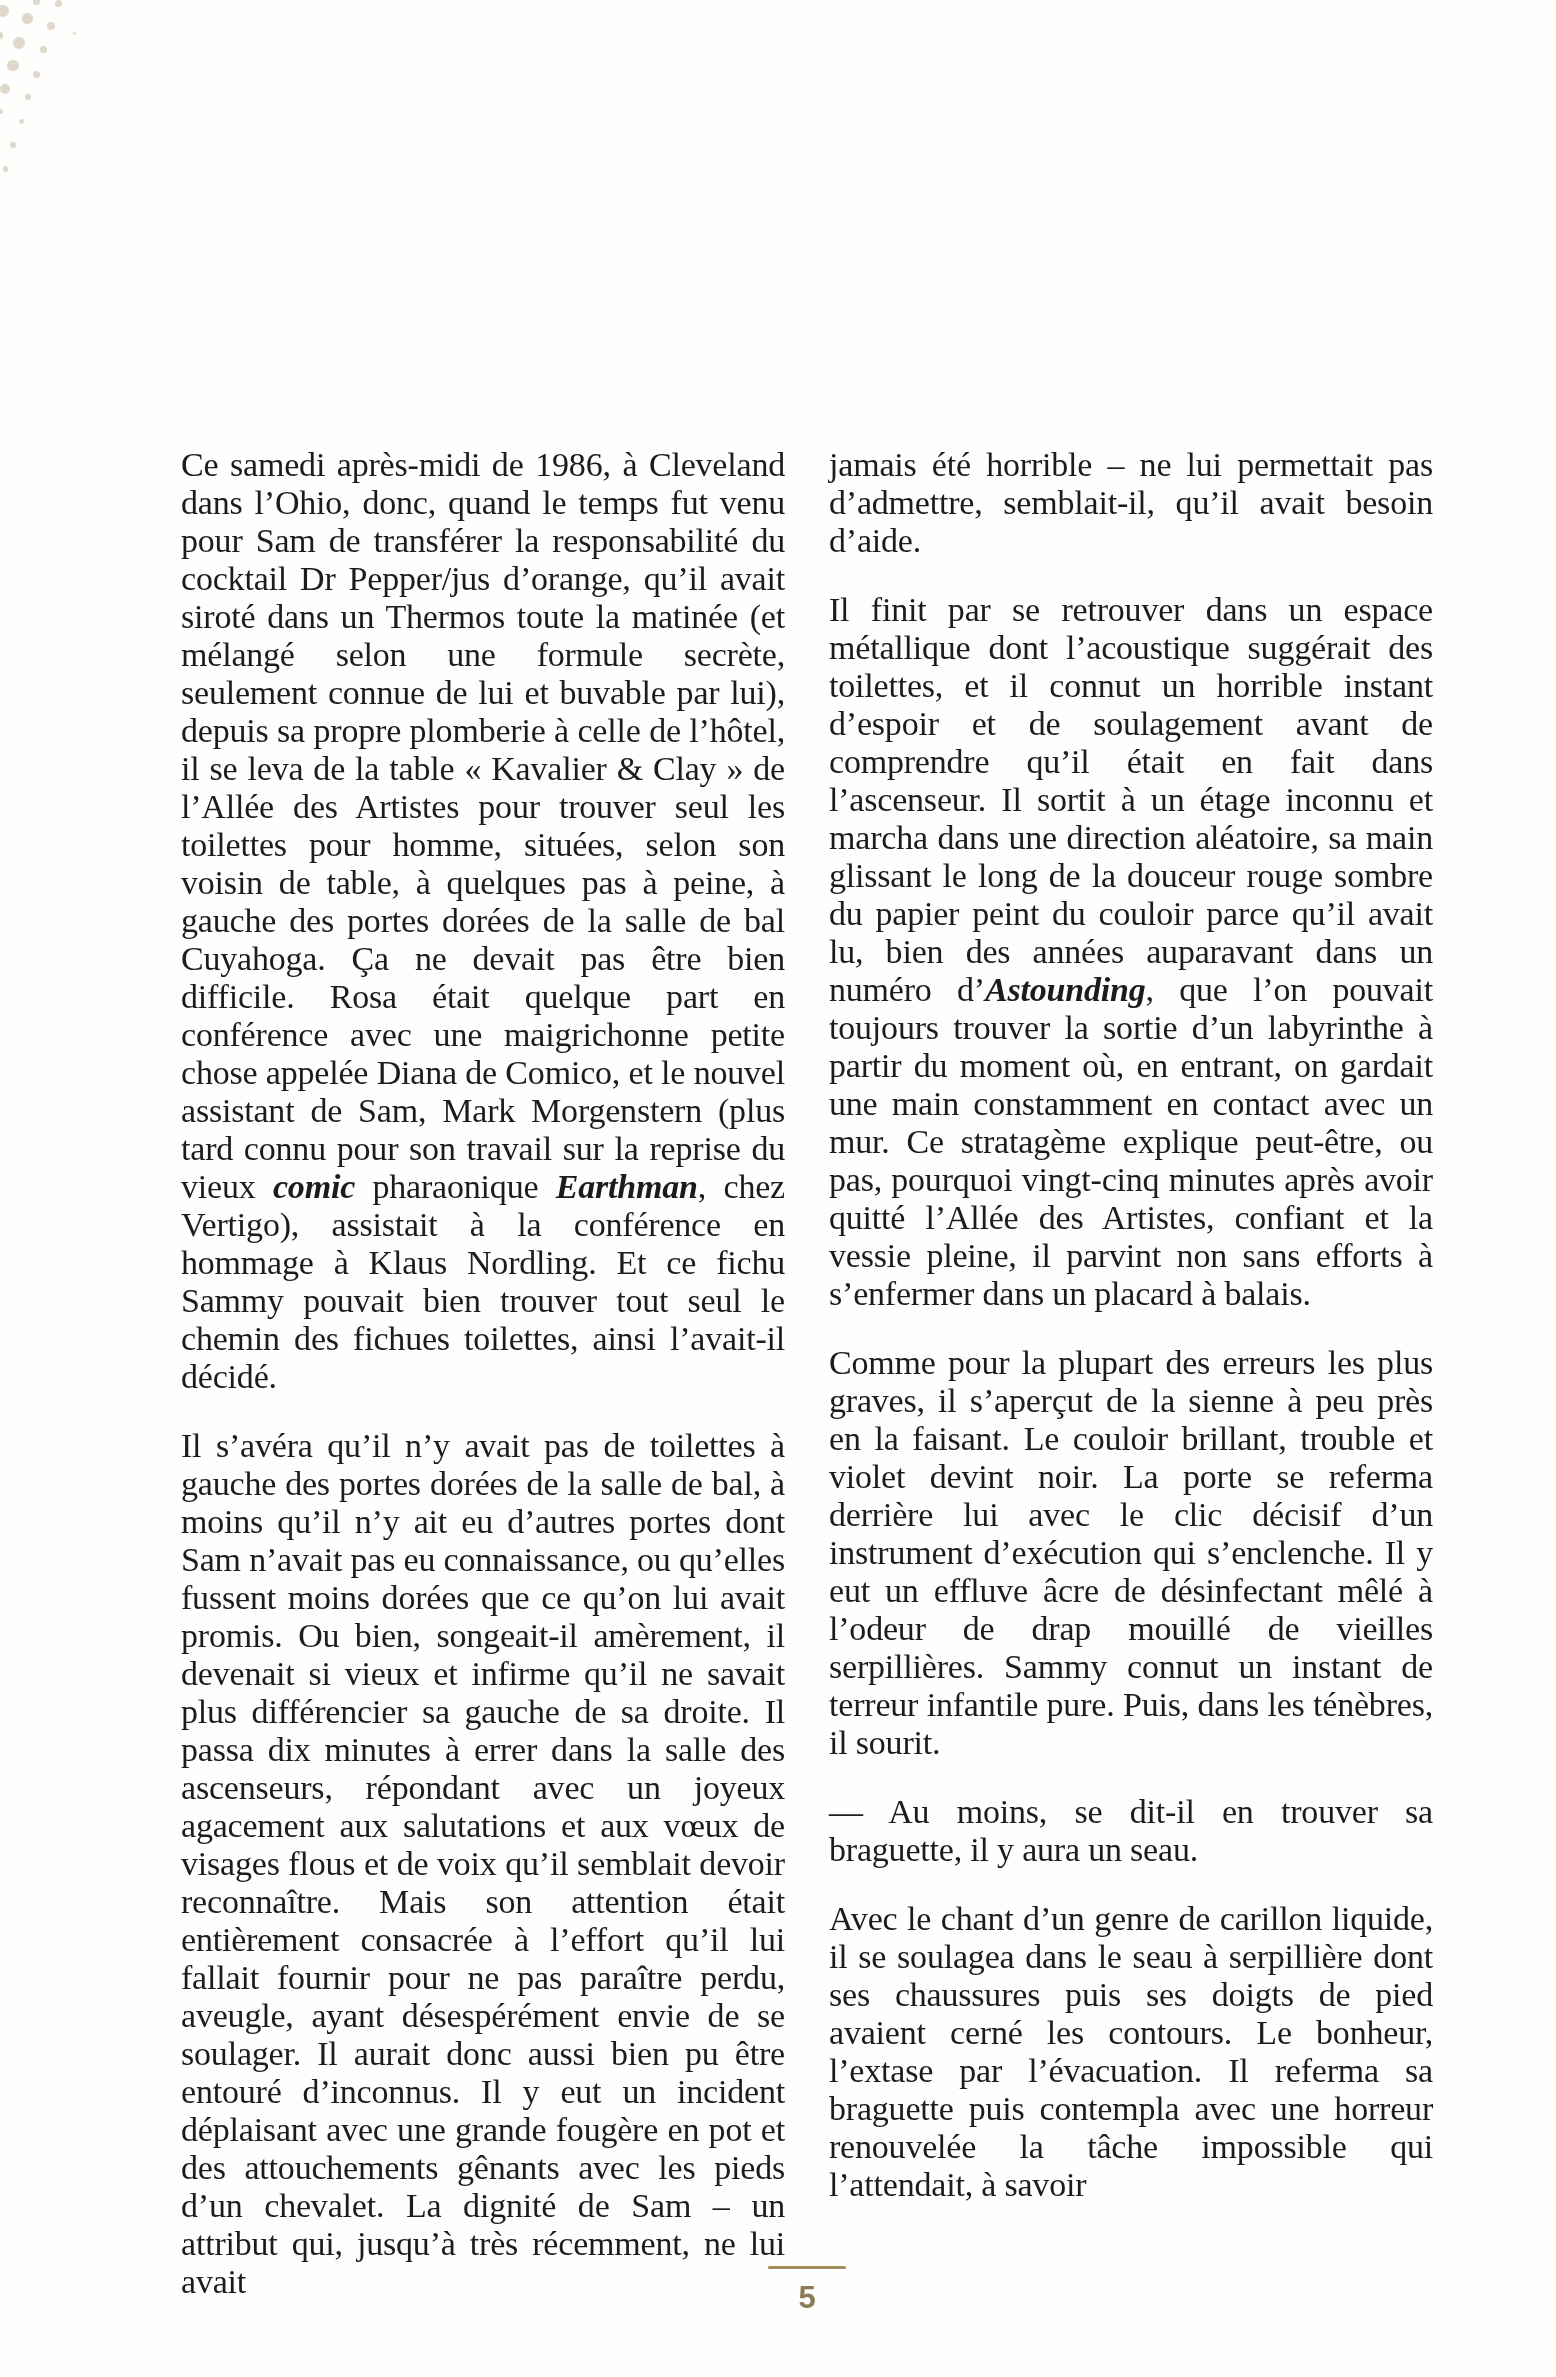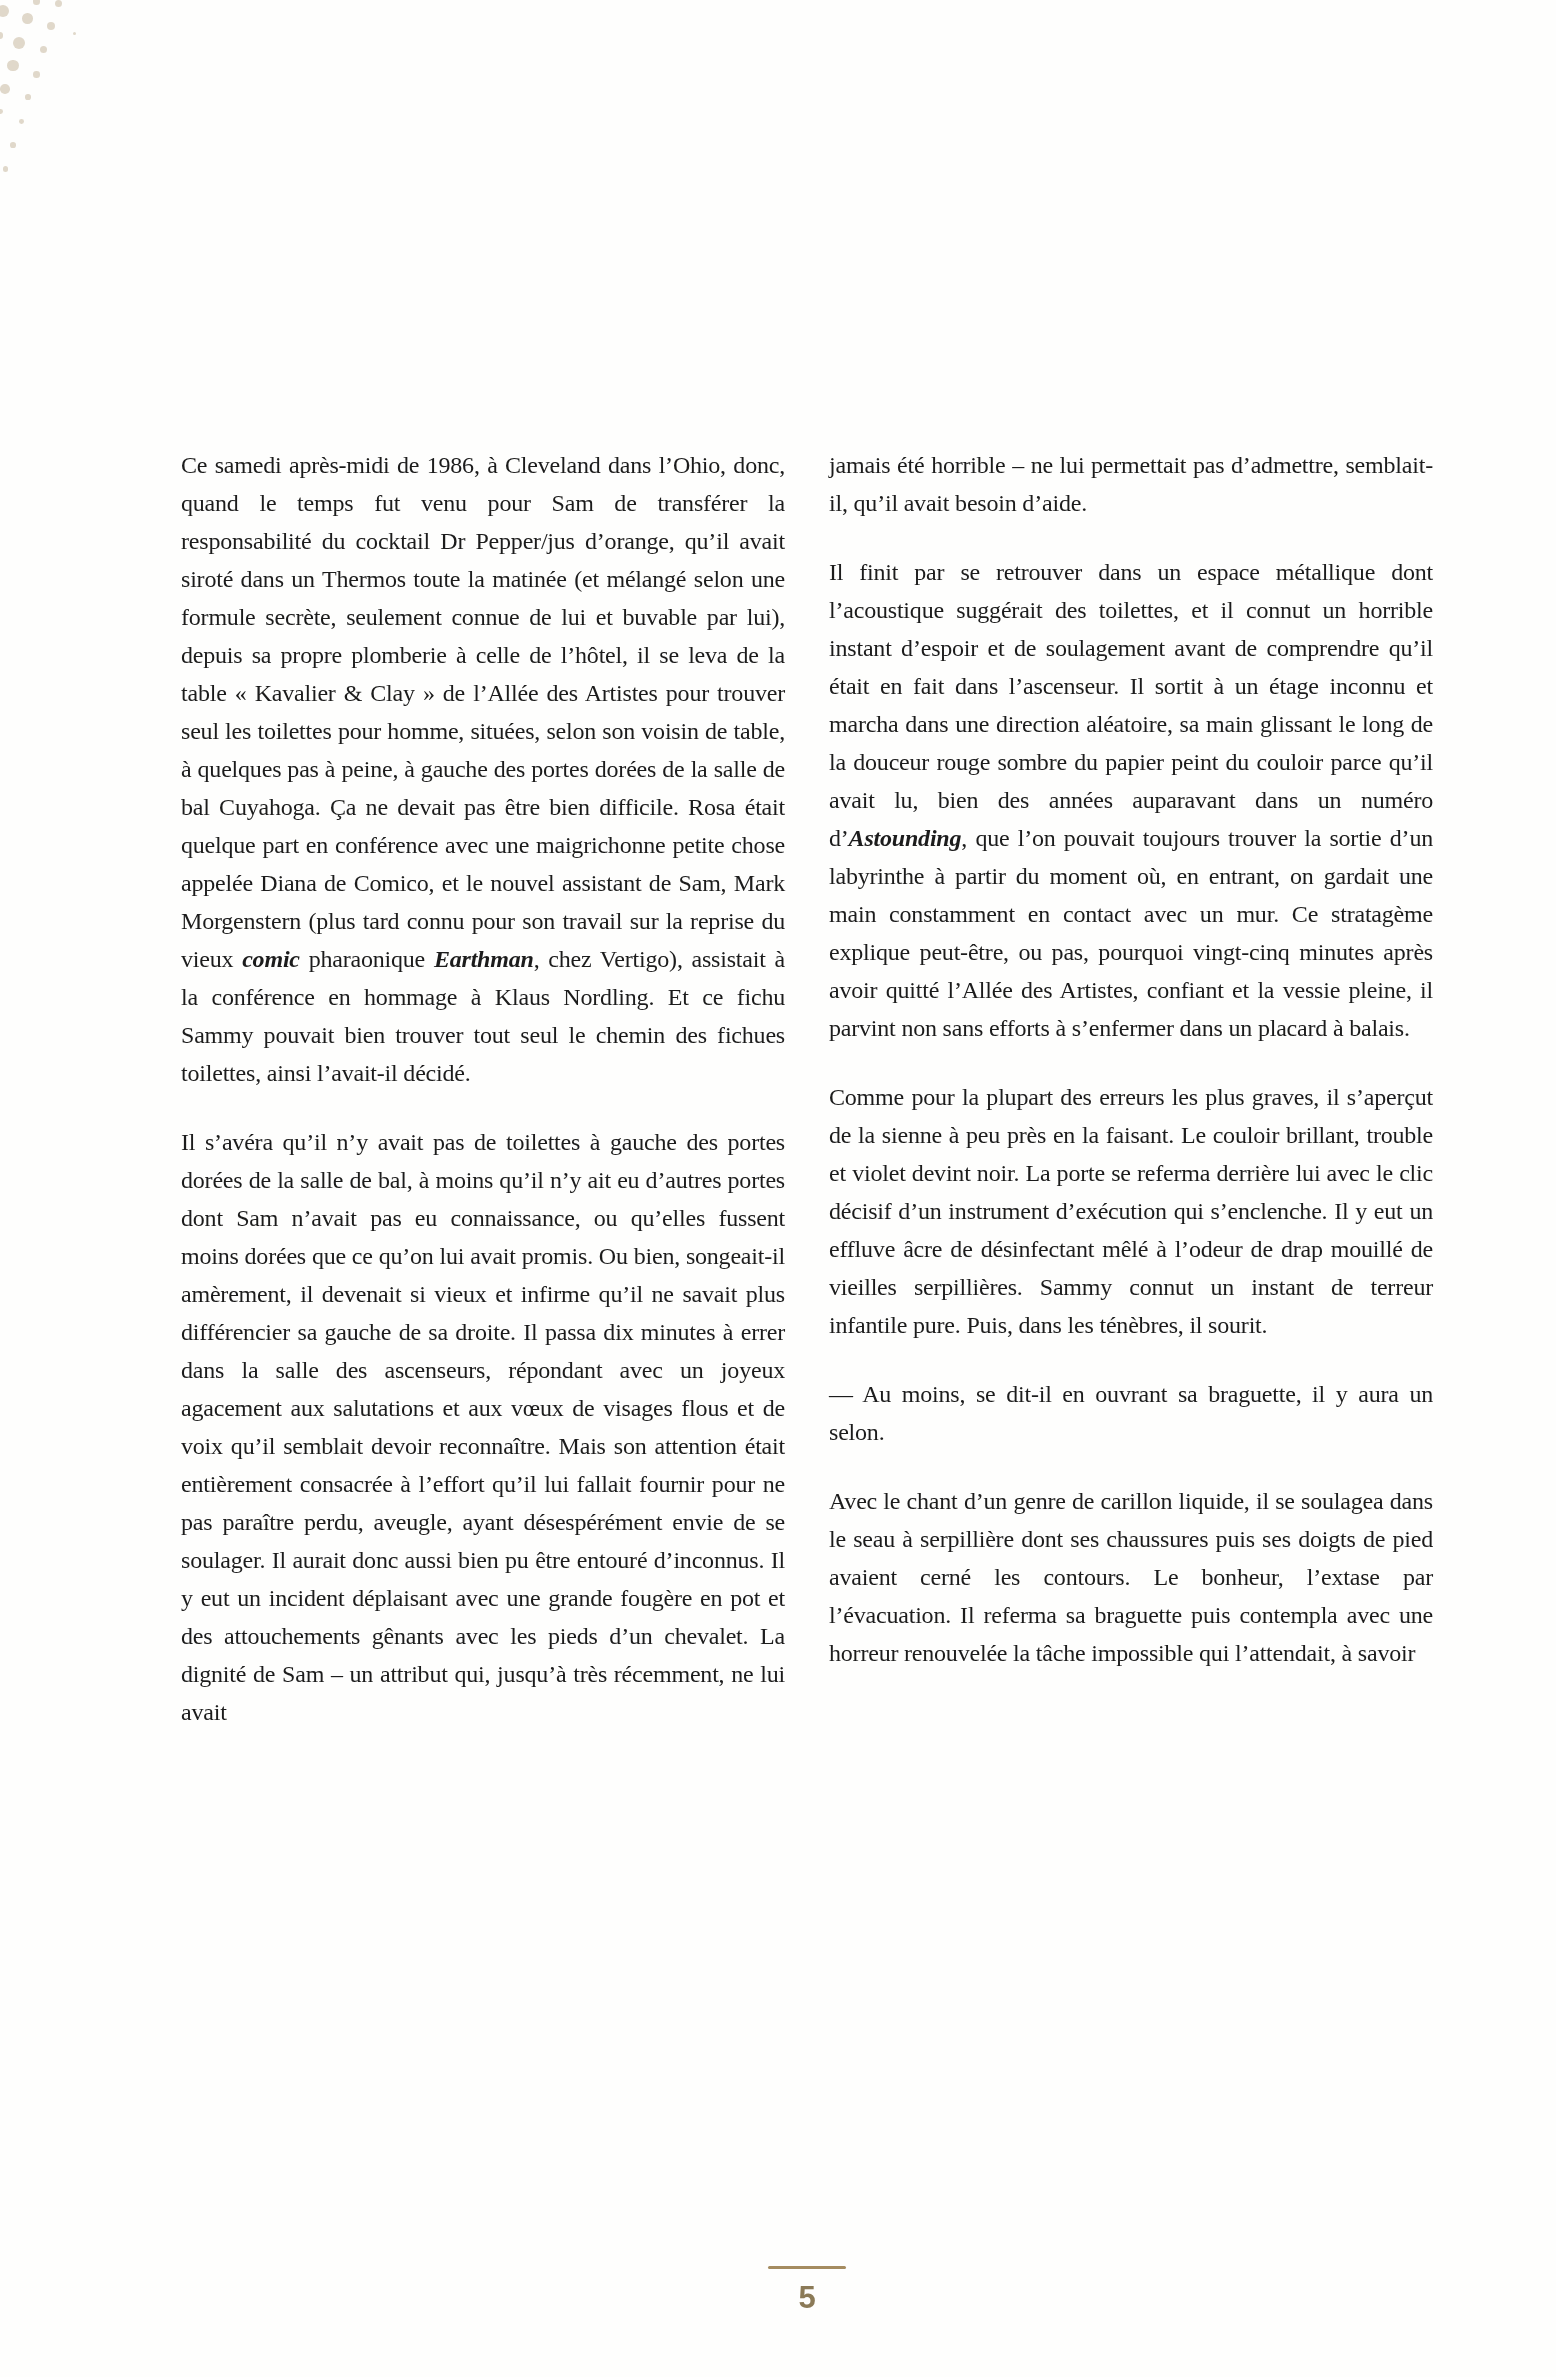--- a/index.html
+++ b/index.html
@@ -20,21 +20,21 @@
   }
   .dots{position:absolute;left:0;top:0;width:211px;height:211px;}
   .dot{position:absolute;border-radius:50%;background:var(--dots);}
   .columns{
     position:absolute;left:181px;top:446px;width:1252px;
     display:flex;gap:44px;align-items:flex-start;
   }
   .col{
     width:604px;
     font-family:"Liberation Serif","DejaVu Serif",serif;
-    font-size:24px;line-height:38px;
+    font-size:34px;line-height:38px;
     letter-spacing:-0.2px;
     color:var(--ink);
     text-align:justify;
     hyphens:auto;-webkit-hyphens:auto;
   }
   .col p{margin:0 0 31px 0;}
   .col p:last-child{margin-bottom:0;}
   .col em{font-style:italic;font-weight:bold;}
   .footer{
     position:absolute;left:181px;top:2266px;width:1252px;
@@ -75,21 +75,21 @@
 
   <main class="columns">
     <div class="col">
         <p><span>Ce samedi après-midi de 1986, à Cleveland dans l’Ohio, donc, quand le temps fut venu pour Sam de transférer la responsabilité du cocktail Dr Pepper/jus d’orange, qu’il avait siroté dans un Thermos toute la matinée (et mélangé selon une formule secrète, seulement connue de lui et buvable par lui), depuis sa propre plomberie à celle de l’hôtel, il se leva de la table « Kavalier &amp; Clay » de l’Allée des Artistes pour trouver seul les toilettes pour homme, situées, selon son voisin de table, à quelques pas à peine, à gauche des portes dorées de la salle de bal Cuyahoga. Ça ne devait pas être bien difficile. Rosa était quelque part en conférence avec une maigrichonne petite chose appelée Diana de Comico, et le nouvel assistant de Sam, Mark Morgenstern (plus tard connu pour son travail sur la reprise du vieux </span><em>comic</em><span> pharaonique </span><em>Earthman</em><span>, chez Vertigo), assistait à la conférence en hommage à Klaus Nordling. Et ce fichu Sammy pouvait bien trouver tout seul le chemin des fichues toilettes, ainsi l’avait-il décidé.</span></p>
         <p><span>Il s’avéra qu’il n’y avait pas de toilettes à gauche des portes dorées de la salle de bal, à moins qu’il n’y ait eu d’autres portes dont Sam n’avait pas eu connaissance, ou qu’elles fussent moins dorées que ce qu’on lui avait promis. Ou bien, songeait-il amèrement, il devenait si vieux et infirme qu’il ne savait plus différencier sa gauche de sa droite. Il passa dix minutes à errer dans la salle des ascenseurs, répondant avec un joyeux agacement aux salutations et aux vœux de visages flous et de voix qu’il semblait devoir reconnaître. Mais son attention était entièrement consacrée à l’effort qu’il lui fallait fournir pour ne pas paraître perdu, aveugle, ayant désespérément envie de se soulager. Il aurait donc aussi bien pu être entouré d’inconnus. Il y eut un incident déplaisant avec une grande fougère en pot et des attouchements gênants avec les pieds d’un chevalet. La dignité de Sam – un attribut qui, jusqu’à très récemment, ne lui avait</span></p>
       </div>
     <div class="col">
         <p><span>jamais été horrible – ne lui permettait pas d’admettre, semblait-il, qu’il avait besoin d’aide.</span></p>
         <p><span>Il finit par se retrouver dans un espace métallique dont l’acoustique suggérait des toilettes, et il connut un horrible instant d’espoir et de soulagement avant de comprendre qu’il était en fait dans l’ascenseur. Il sortit à un étage inconnu et marcha dans une direction aléatoire, sa main glissant le long de la douceur rouge sombre du papier peint du couloir parce qu’il avait lu, bien des années auparavant dans un numéro d’</span><em>Astounding</em><span>, que l’on pouvait toujours trouver la sortie d’un labyrinthe à partir du moment où, en entrant, on gardait une main constamment en contact avec un mur. Ce stratagème explique peut-être, ou pas, pourquoi vingt-cinq minutes après avoir quitté l’Allée des Artistes, confiant et la vessie pleine, il parvint non sans efforts à s’enfermer dans un placard à balais.</span></p>
         <p><span>Comme pour la plupart des erreurs les plus graves, il s’aperçut de la sienne à peu près en la faisant. Le couloir brillant, trouble et violet devint noir. La porte se referma derrière lui avec le clic décisif d’un instrument d’exécution qui s’enclenche. Il y eut un effluve âcre de désinfectant mêlé à l’odeur de drap mouillé de vieilles serpillières. Sammy connut un instant de terreur infantile pure. Puis, dans les ténèbres, il sourit.</span></p>
-        <p><span>— Au moins, se dit-il en ouvrant sa braguette, il y aura un selon.</span></p>
+        <p><span>— Au moins, se dit-il en trouver sa braguette, il y aura un seau.</span></p>
         <p><span>Avec le chant d’un genre de carillon liquide, il se soulagea dans le seau à serpillière dont ses chaussures puis ses doigts de pied avaient cerné les contours. Le bonheur, l’extase par l’évacuation. Il referma sa braguette puis contempla avec une horreur renouvelée la tâche impossible qui l’attendait, à savoir</span></p>
       </div>
   </main>
 
   <footer class="footer">
     <div class="rule"></div>
     <div class="pagenum">5</div>
   </footer>
 
 </div>

